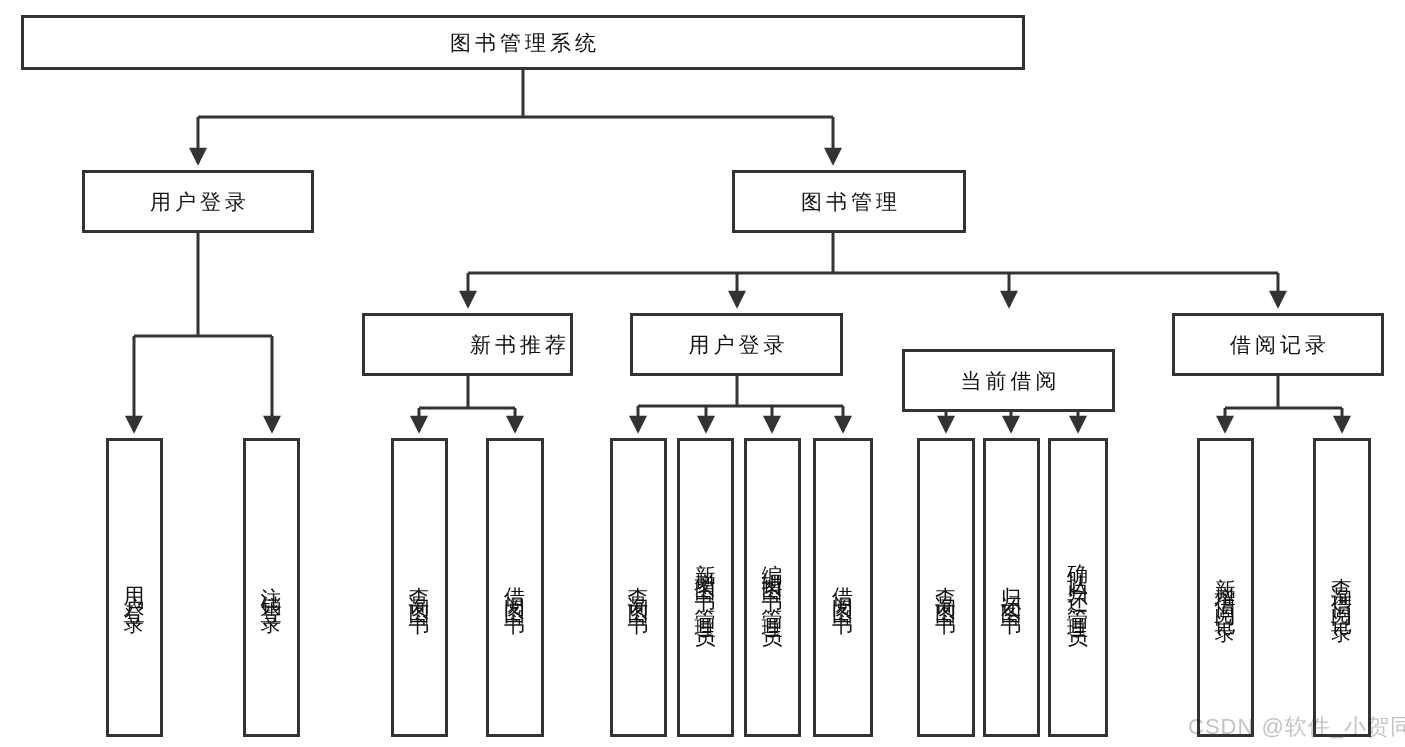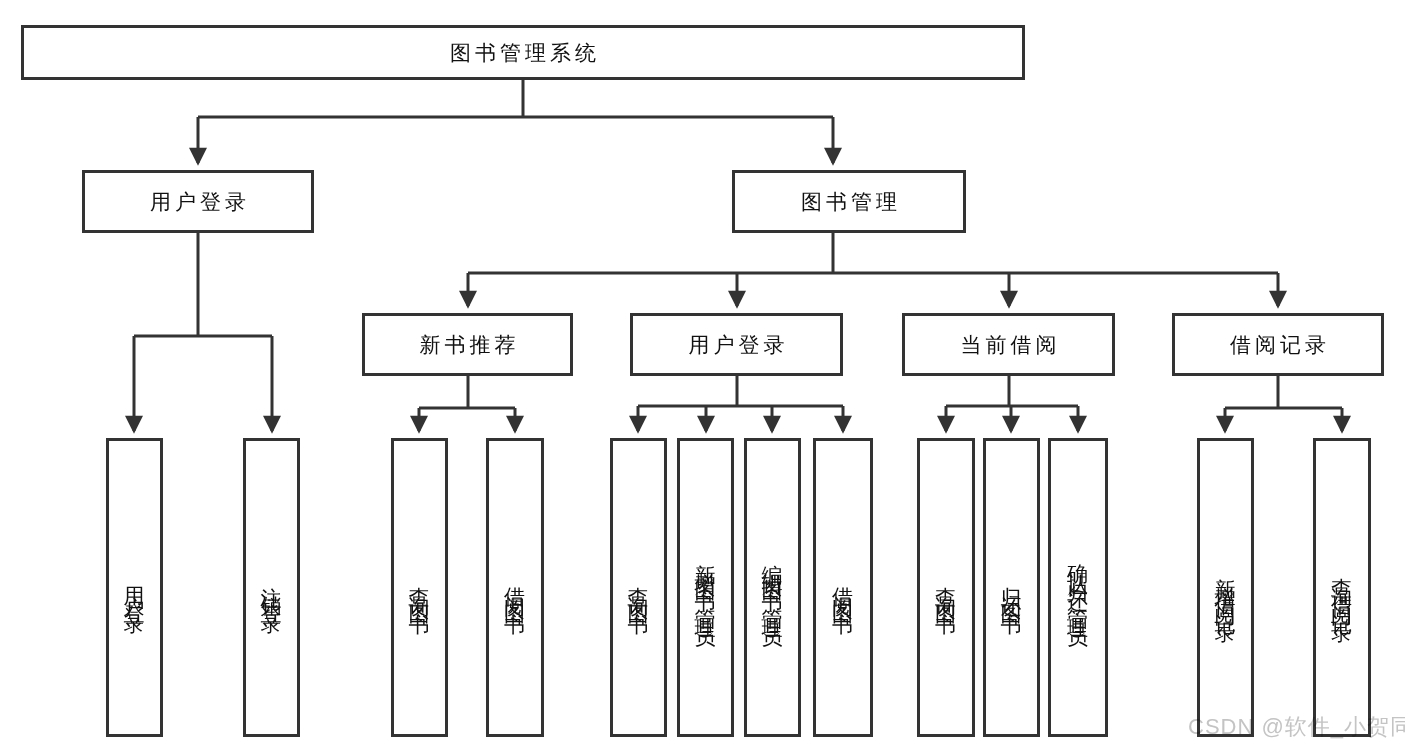--- a/index.html
+++ b/index.html
@@ -25,21 +25,21 @@
     white-space:nowrap; line-height:1;
   }
   .vlabel {
     writing-mode:vertical-rl;
     text-orientation:mixed;
     font-size:21px;
     letter-spacing:9px;
     line-height:1;
     white-space:nowrap;
   }
-  .root  { left:21px;  top:25px;  width:1004px; height:55px; }
+  .root  { left:21px;  top:15px;  width:1004px; height:55px; }
   .lvl1  { top:170px; height:63px; }
   .lvl2  { top:313px; height:63px; }
   .lvl3  { top:438px; height:299px; }
   #watermark {
     position:absolute; left:1188px; top:714px;
     font-size:22px; letter-spacing:1px; line-height:1.2;
     color:#c4c4c4; mix-blend-mode:multiply;
     z-index:5; white-space:nowrap;
   }
 </style>
@@ -95,27 +95,27 @@
     <span class="hlabel">图书管理系统</span>
   </div>
 
   <div class="box lvl1" style="left:82px; width:232px;">
     <span class="hlabel">用户登录</span>
   </div>
   <div class="box lvl1" style="left:732px; width:234px;">
     <span class="hlabel">图书管理</span>
   </div>
 
-  <div class="box lvl2" style="left:362px; width:211px;">
+  <div class="box lvl2" style="left:362px; width:211px;justify-content:flex-end;">
     <span class="hlabel">新书推荐</span>
   </div>
   <div class="box lvl2" style="left:630px; width:213px;">
     <span class="hlabel">用户登录</span>
   </div>
-  <div class="box lvl2" style="left:902px; width:213px;">
+  <div class="box lvl2" style="left:902px; width:213px;margin-top:36px;">
     <span class="hlabel">当前借阅</span>
   </div>
   <div class="box lvl2" style="left:1172px; width:212px;">
     <span class="hlabel">借阅记录</span>
   </div>
 
   <div class="box lvl3" style="left:106px; width:57px;">
     <span class="vlabel">用户登录</span>
   </div>
   <div class="box lvl3" style="left:243px; width:57px;">

